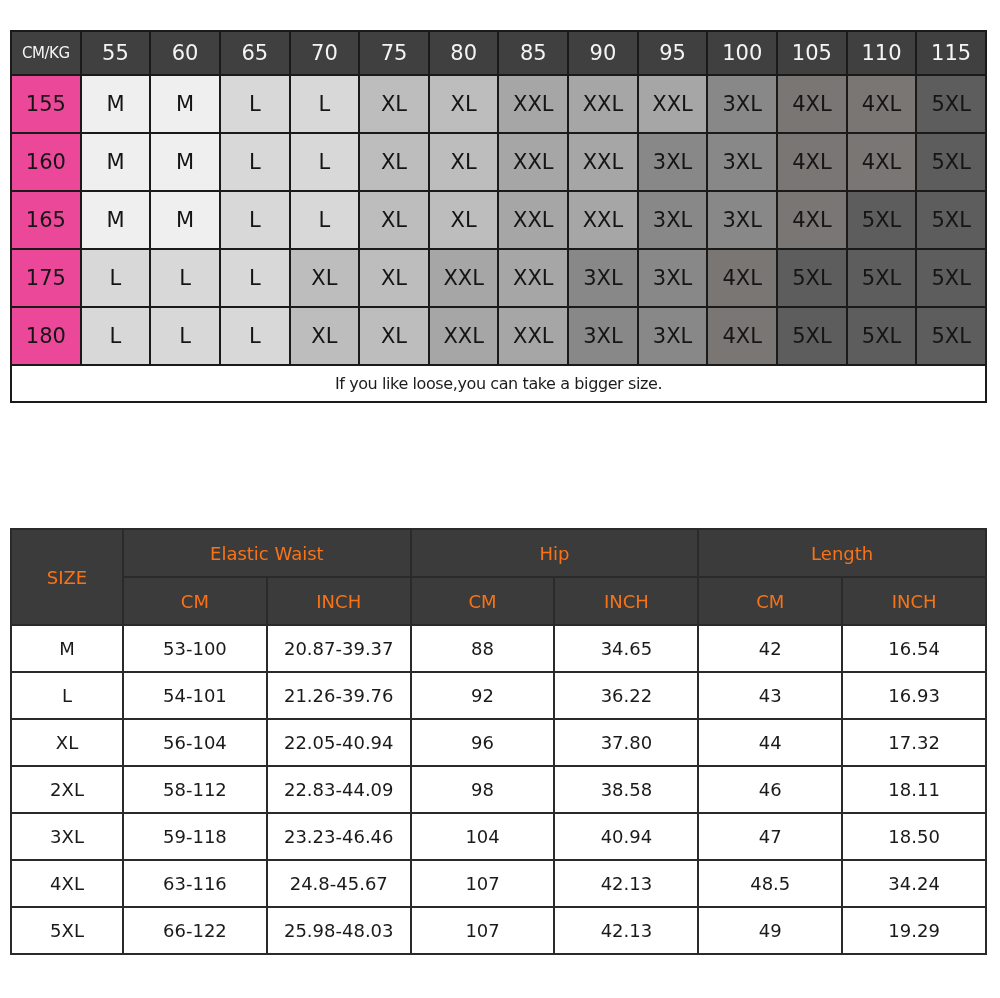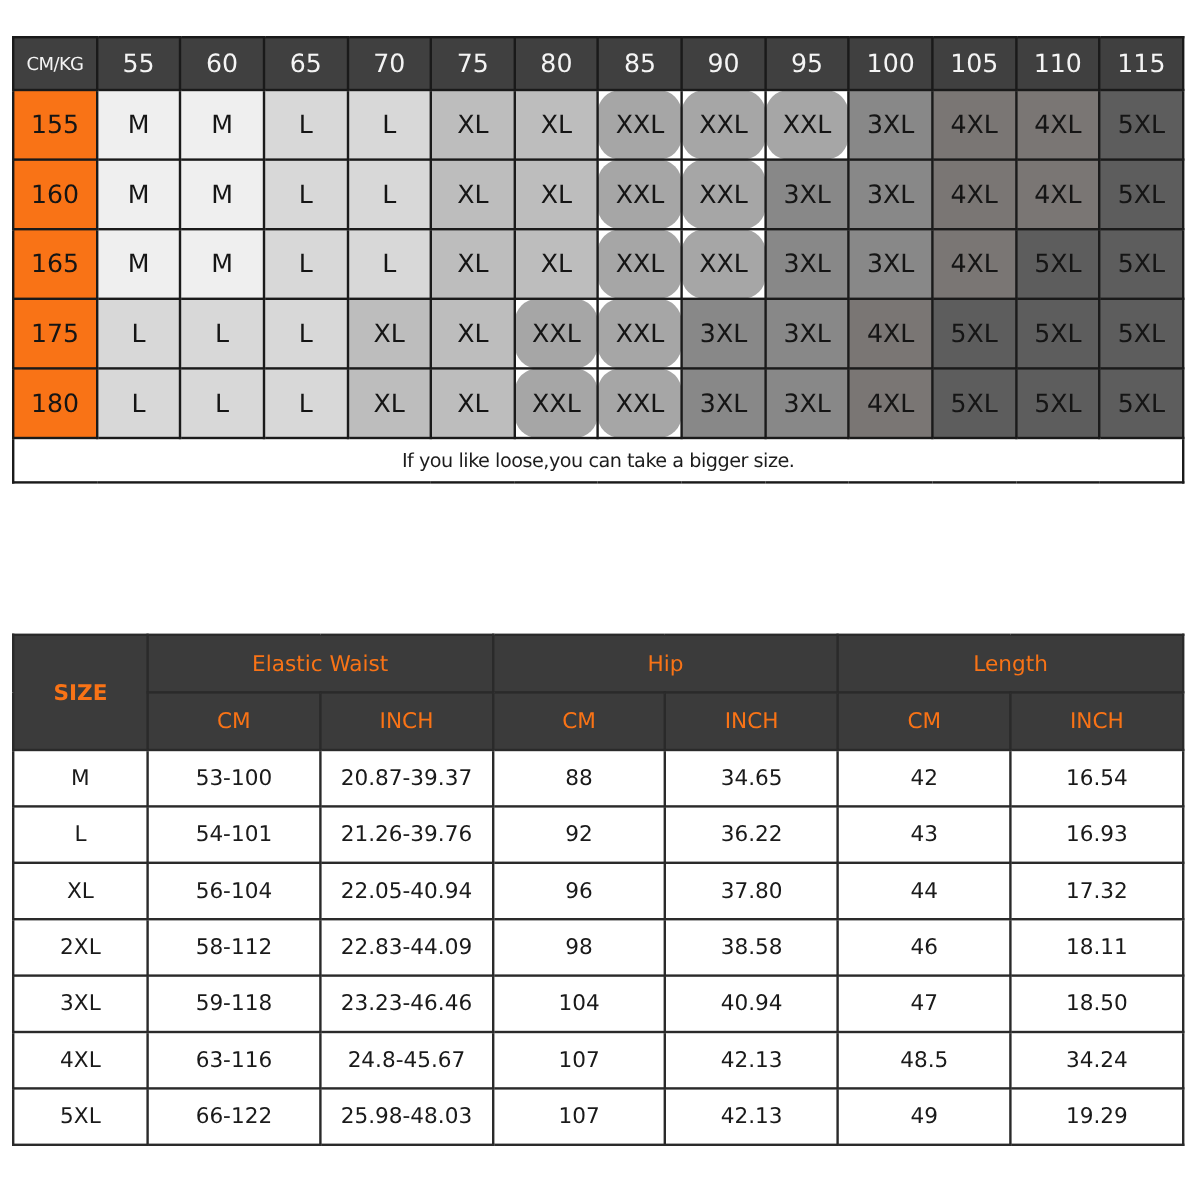--- a/index.html
+++ b/index.html
@@ -4,36 +4,36 @@
 <style>
   html, body { margin: 0; padding: 0; background: #ffffff; }
   body { width: 1000px; height: 998px; position: relative; font-family: "DejaVu Sans", sans-serif; color: #111; overflow: hidden; }
 
   
   #chart1 { position: absolute; left: 10px; top: 30px; width: 977px; border-collapse: collapse; table-layout: fixed; }
   #chart1 td, #chart1 th { border: 2px solid #1a1a1a; text-align: center; padding: 0; }
   #chart1 th { background: #404040; color: #f4f4f4; font-weight: normal; height: 42px; font-size: 21px; }
   #chart1 th.corner { font-size: 15px; letter-spacing: -0.5px; }
   #chart1 td { height: 56px; font-size: 21px; color: #151515; }
-  #chart1 td.rowhead { background: #f97316; }
+  #chart1 td.rowhead { background: #ec4899; }
   #chart1 td.note { height: 35px; background: #fff; font-size: 16px; color: #1c1c1c; letter-spacing: -0.4px; margin-top: 42px; }
 
   .s-M { background: #efefef; }
   .s-L { background: #d8d8d8; }
   .s-XL { background: #bdbdbd; }
-  .s-XXL { background: #a6a6a6; border-radius: 19px; }
+  .s-XXL { background: #a6a6a6; }
   .s-3XL { background: #888888; }
   .s-4XL { background: #7a7674; }
   .s-5XL { background: #5d5d5d; }
 
   
   #chart2 { position: absolute; left: 10px; top: 528px; width: 977px; border-collapse: collapse; table-layout: fixed; }
   #chart2 th, #chart2 td { border: 2px solid #2a2a2a; text-align: center; padding: 0; }
   #chart2 th { background: #3b3b3b; color: #f97316; font-weight: normal; font-size: 18px; height: 46px; }
-  #chart2 th.size { font-size: 18px; font-weight: bold; }
+  #chart2 th.size { font-size: 18px; }
   #chart2 td { background: #fff; height: 45px; font-size: 18px; color: #1a1a1a; }
 </style>
 </head>
 <body>
 
 <table id="chart1">
   <thead>
     <tr id="c1-head">
       <th class="corner">CM/KG</th>
     <th>55</th>

